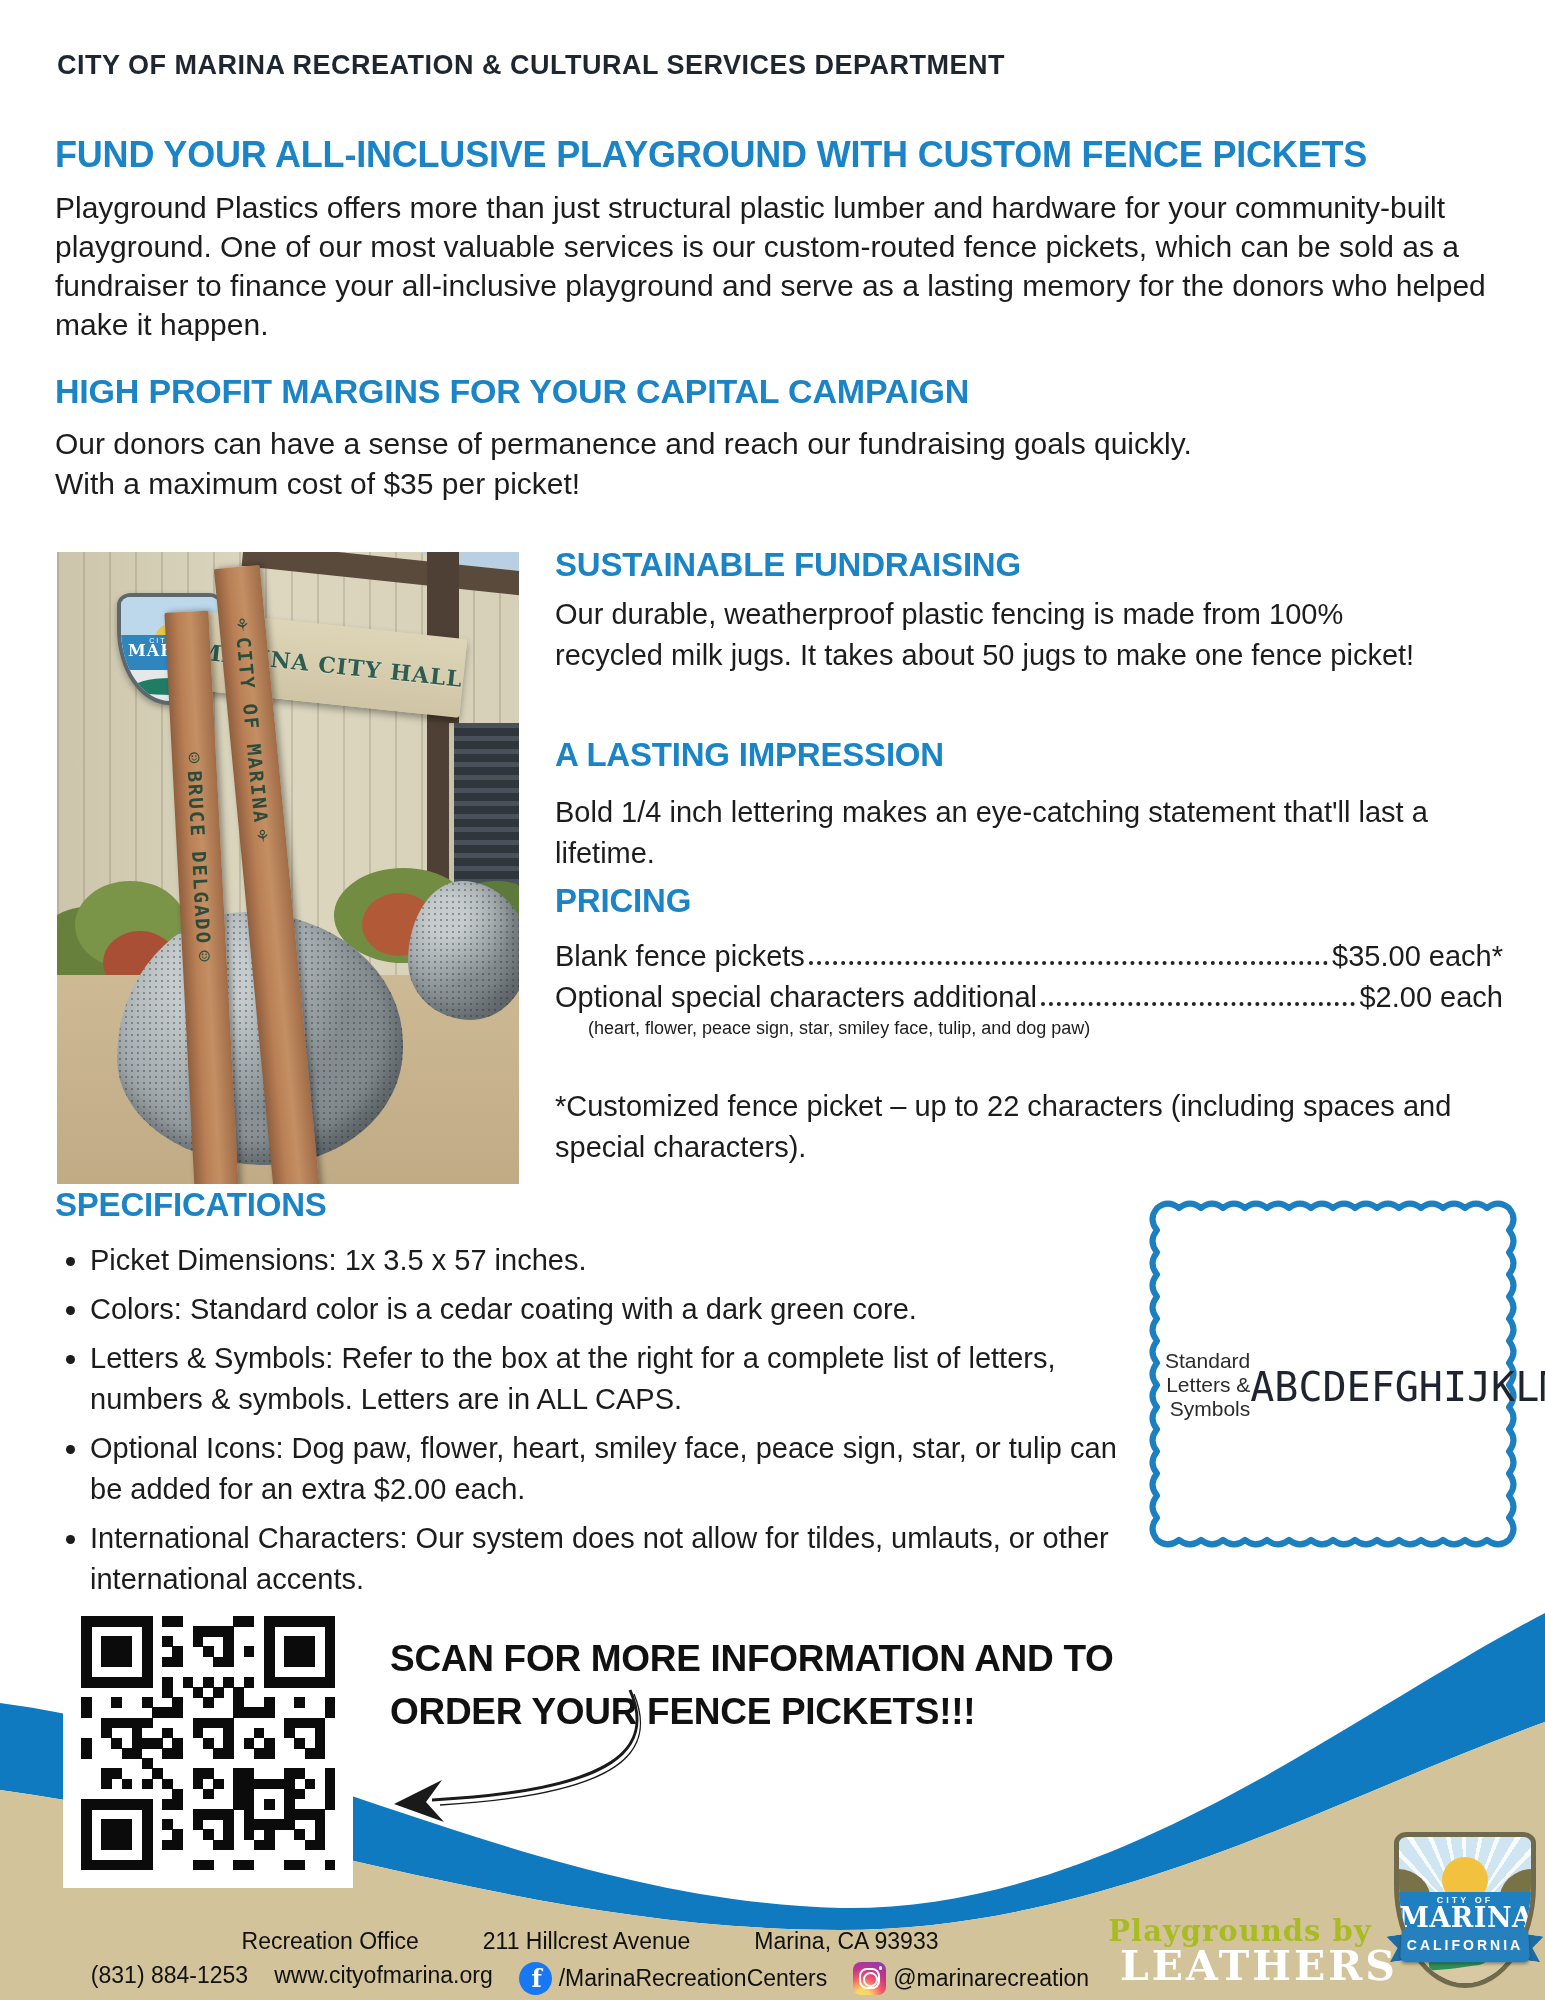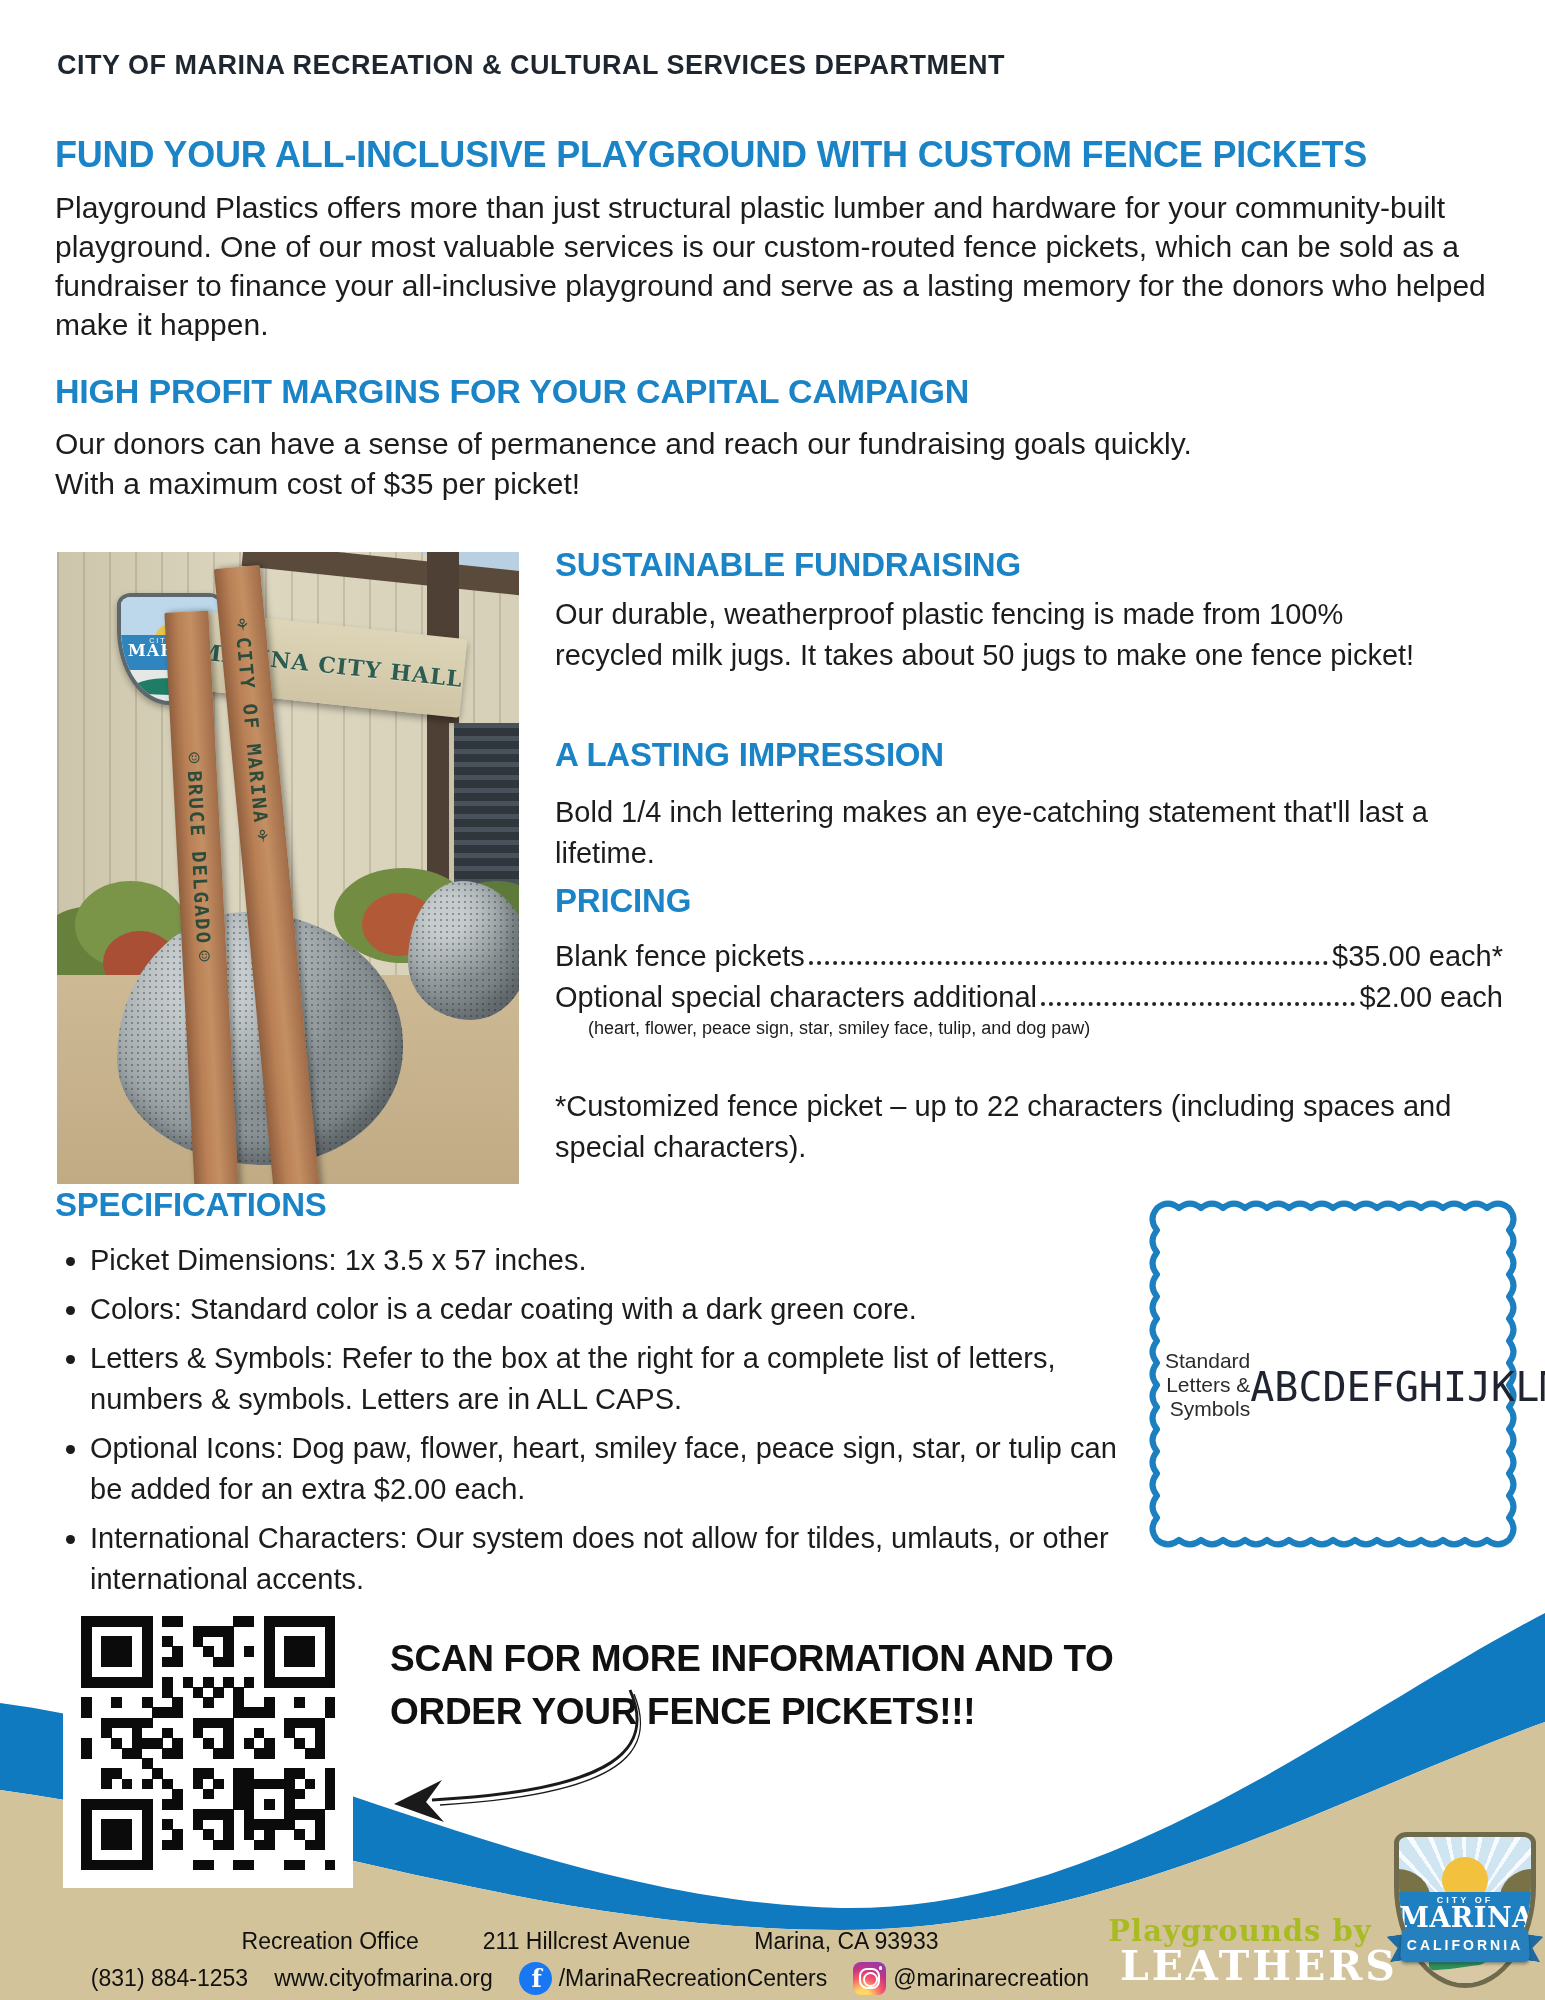--- a/index.html
+++ b/index.html
@@ -90,21 +90,21 @@
   .picket-r .picket-label{top:7%;}
 
   
   .waves{left:0;top:1600px;width:1545px;height:400px;}
   .qr-panel{left:63px;top:1598px;width:290px;height:290px;background:#fff;z-index:3;}
   .qr-panel svg{position:absolute;inset:18px;width:254px;height:254px;fill:#0b0b0b;}
   .scan-text{left:390px;top:1632px;width:760px;font-size:37px;font-weight:800;line-height:53px;
     letter-spacing:-.3px;color:#111;z-index:3;}
   .arrow-svg{left:380px;top:1672px;width:280px;height:170px;z-index:3;}
   .footer-text{left:40px;top:1928px;width:1100px;z-index:3;font-size:23px;color:#111;}
-  .f-line{display:flex;justify-content:center;align-items:center;}
+  .f-line{display:flex;justify-content:center;}
   .f-line1{gap:64px;}
   .f-line2{gap:26px;margin-top:7px;}
   .f-item{display:flex;align-items:center;gap:7px;}
   .fb-icon{width:33px;height:33px;border-radius:50%;background:#1877f2;position:relative;display:inline-block;}
   .fb-icon:after{content:"f";position:absolute;left:54%;top:48%;transform:translate(-50%,-50%);
     color:#fff;font-weight:bold;font-size:24px;font-family:"DejaVu Serif",serif;}
   .ig-icon{width:33px;height:33px;border-radius:8px;position:relative;display:inline-block;
     background:radial-gradient(circle at 28% 110%,#fdd663 0 20%,#f5576c 48%,#c13584 68%,#8a3ab9 95%);}
   .ig-cam{position:absolute;inset:6px;border:2.5px solid #fff;border-radius:8px;}
   .ig-lens{position:absolute;left:50%;top:50%;width:11px;height:11px;margin:-7px 0 0 -7px;

